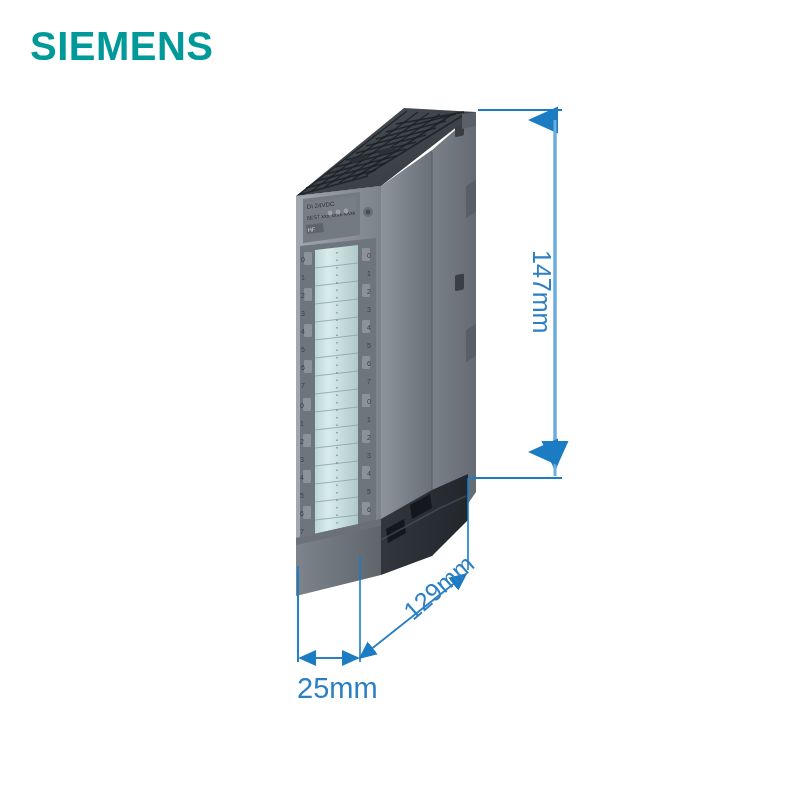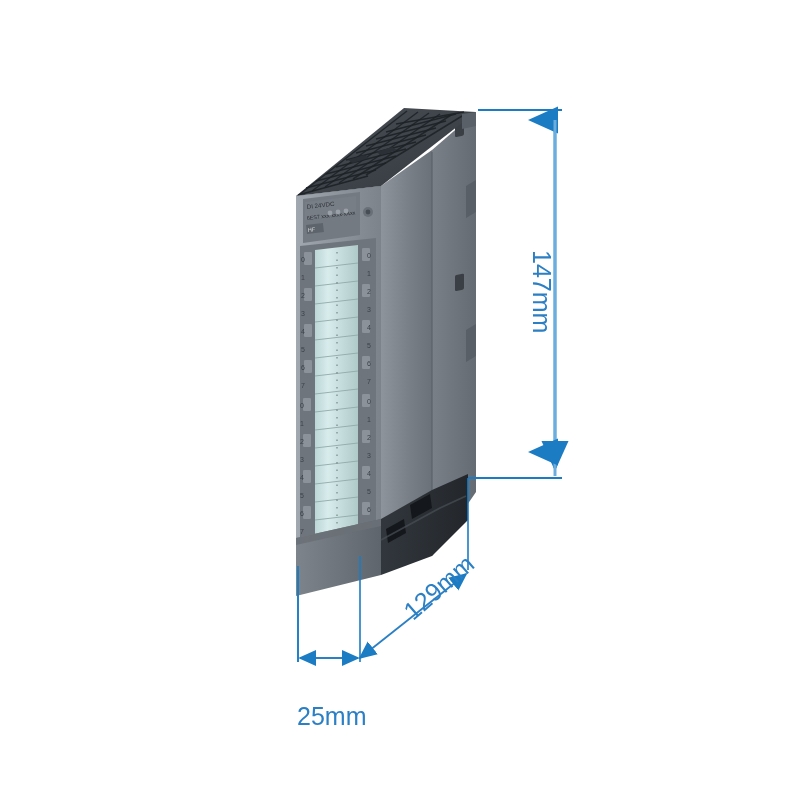--- a/index.html
+++ b/index.html
@@ -42,29 +42,30 @@
     transform:rotate(90deg);
     transform-origin:left top;
   }
   #dim-depth-label{
     left:398px;top:604px;
     font-size:25px;
     transform:rotate(-41deg);
     transform-origin:left top;
   }
   #dim-width-label{
-    left:297px;top:702px;
-    font-size:25px;
+    left:297px;top:672px;
+    font-size:29px;
   }
 </style>
 </head>
 <body>
 
 <div id="stage">
 
+  <div id="logo">SIEMENS</div>
 
   <svg id="art" viewBox="0 0 800 800">
     <defs>
       <linearGradient id="gFrontBody" x1="0" y1="0" x2="1" y2="0">
         <stop offset="0%" stop-color="#A2A8B0"></stop>
         <stop offset="35%" stop-color="#949AA2"></stop>
         <stop offset="100%" stop-color="#7D838B"></stop>
       </linearGradient>
       <linearGradient id="gSideBody" x1="0" y1="0" x2="1" y2="0">
         <stop offset="0%" stop-color="#8E949C"></stop>

